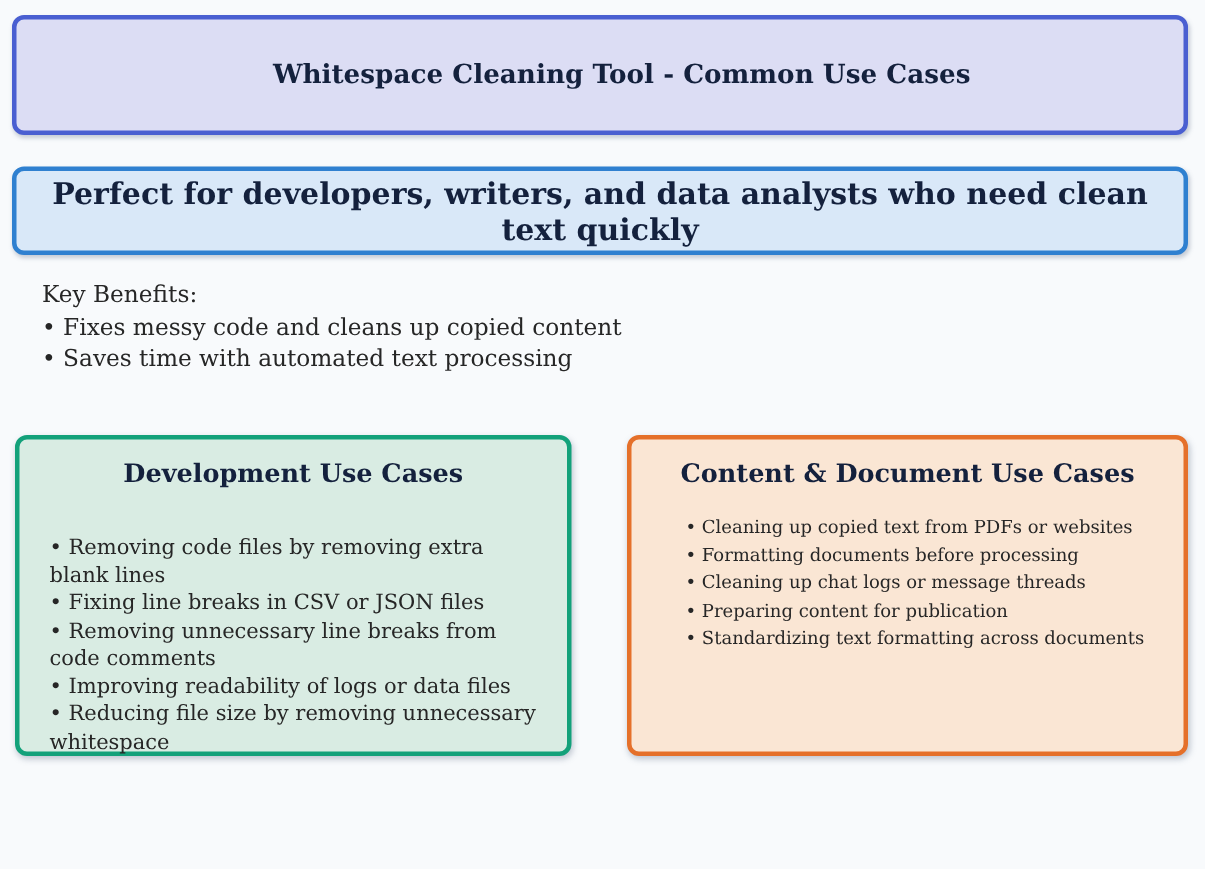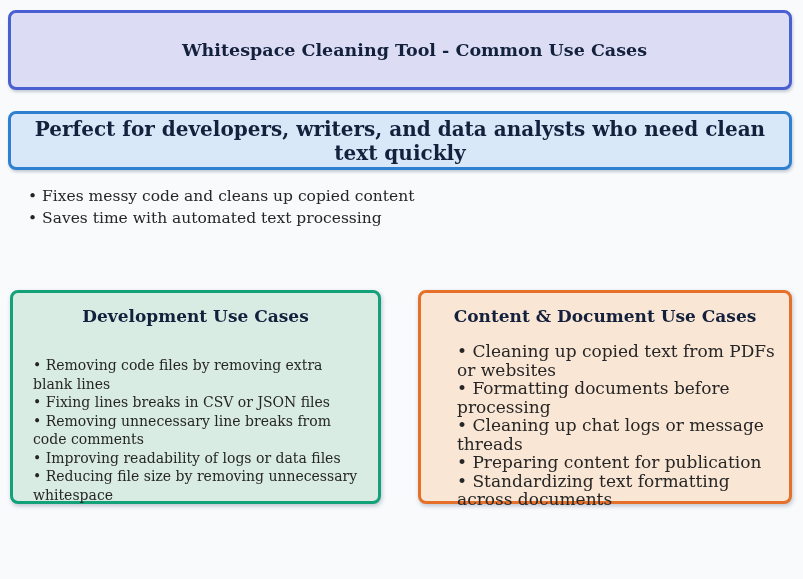--- a/index.html
+++ b/index.html
@@ -74,45 +74,46 @@
   }
   .box-dev .box-items {
     margin-top: 30px;
     padding: 0 12px 0 20px;
     font-size: 14px;
     line-height: 18.5px;
   }
   .box-content .box-items {
     margin-top: 16px;
     padding: 0 2px 0 36px;
-    font-size: 17px;
+    font-size: 12px;
     line-height: 18.5px;
   }
 </style>
 </head>
 <body>
 
 <div class="banner banner-title">
   <div class="banner-text">Whitespace Cleaning Tool - Common Use Cases</div>
 </div>
 
 <div class="banner banner-subtitle">
   <div class="banner-text">Perfect for developers, writers, and data analysts who need clean text quickly</div>
 </div>
 
 <div class="benefits">
+  <div class="benefit-line">Key Benefits:</div>
   <div class="benefit-line">• Fixes messy code and cleans up copied content</div>
   <div class="benefit-line">• Saves time with automated text processing</div>
 </div>
 
 <div class="usecase-box box-dev">
   <div class="box-title">Development Use Cases</div>
   <div class="box-items">
     <div>• Removing code files by removing extra blank lines</div>
-    <div>• Fixing lines breaks in CSV or JSON files</div>
+    <div>• Fixing line breaks in CSV or JSON files</div>
     <div>• Removing unnecessary line breaks from code comments</div>
     <div>• Improving readability of logs or data files</div>
     <div>• Reducing file size by removing unnecessary whitespace</div>
   </div>
 </div>
 
 <div class="usecase-box box-content">
   <div class="box-title">Content &amp; Document Use Cases</div>
   <div class="box-items">
     <div>• Cleaning up copied text from PDFs or websites</div>

